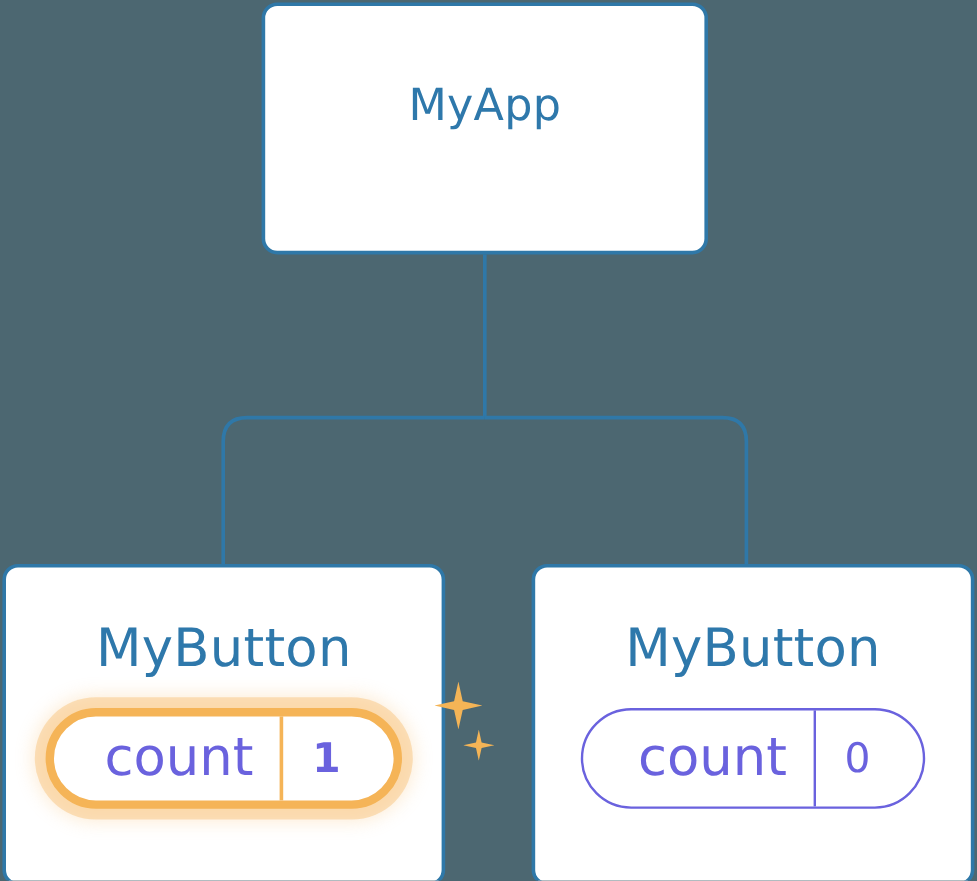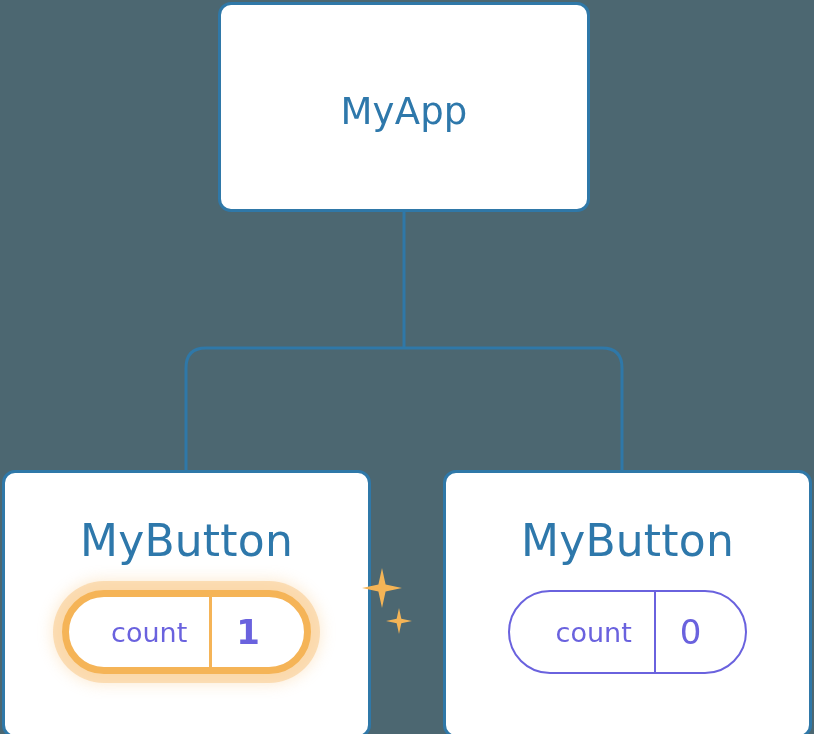--- a/index.html
+++ b/index.html
@@ -45,21 +45,21 @@
     white-space: nowrap;
   }
 
   #card-root {
     left: 218px;
     top: 2px;
     width: 372px;
     height: 210px;
   }
   #card-root .card-title {
-    margin-top: 88px;
+    margin-top: 64px;
   }
 
   #card-left {
     left: 2px;
     top: 470px;
     width: 369px;
     height: 268px;
   }
   #card-right {
     left: 443px;
@@ -93,21 +93,21 @@
   .pill-cell {
     display: flex;
     align-items: center;
     justify-content: center;
     box-sizing: border-box;
     color: #6a62de;
     line-height: 1;
     white-space: nowrap;
   }
   .pill-key {
-    font-size: 27px;
+    font-size: 44px;
     font-weight: 400;
     padding: 0 22px 0 46px;
   }
   .pill-val {
     font-size: 34px;
     padding: 0 44px 0 24px;
   }
 
   
   .pill.plain {

